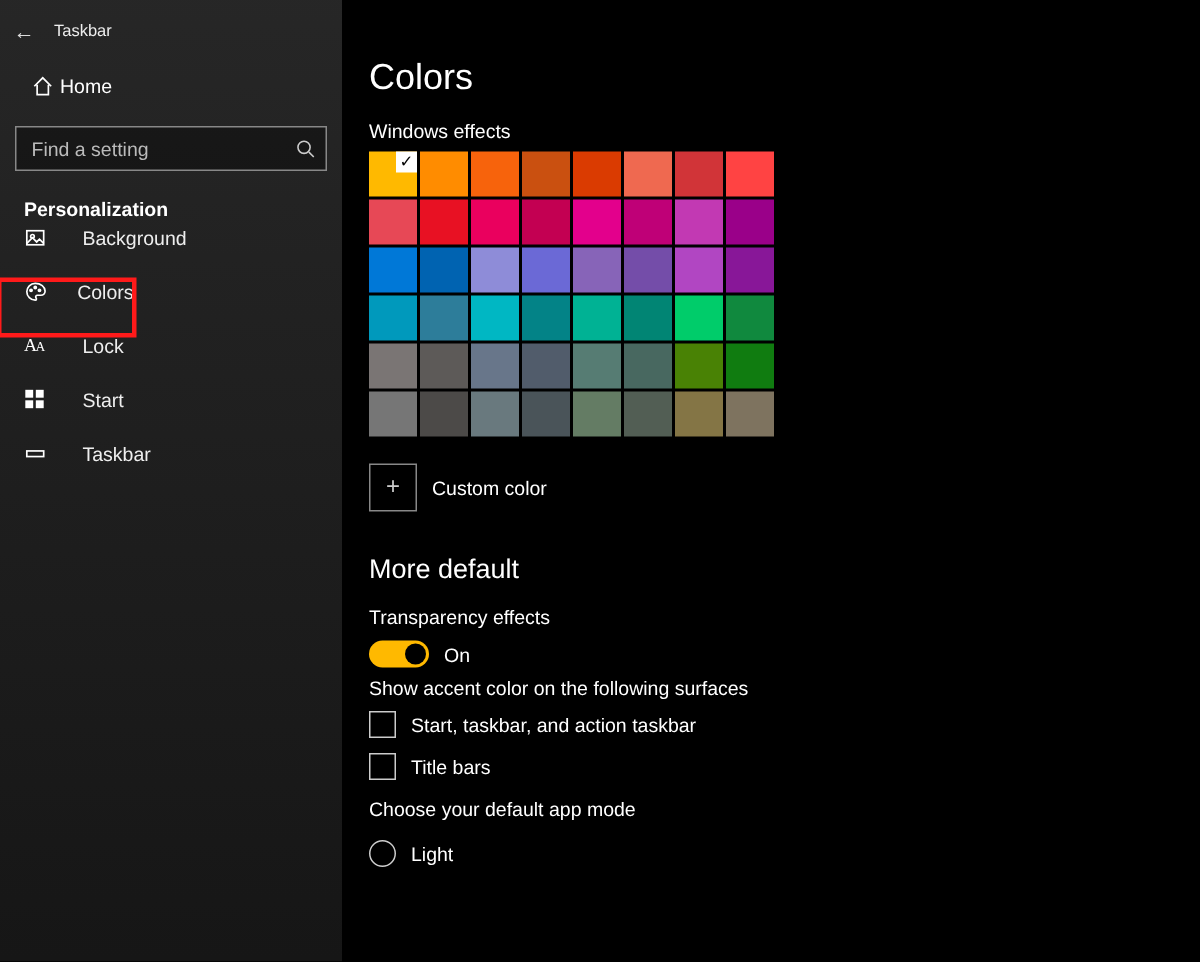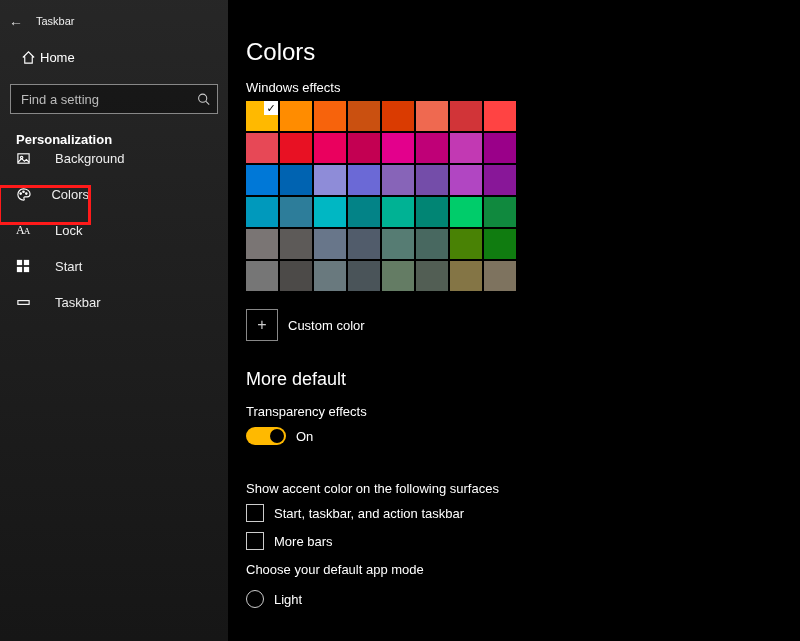--- a/index.html
+++ b/index.html
@@ -110,21 +110,21 @@
     margin-bottom: 28px;
   }
   .plus-box {
     width: 32px; height: 32px;
     border: 1px solid #888;
     display: flex; align-items:center; justify-content:center;
     font-size: 16px; color:#ccc; margin-right: 10px;
   }
   .h2 { font-size: 18px; font-weight: 400; margin-bottom: 14px; }
   .sub { font-size: 13px; margin-bottom: 8px; }
-  .toggle-row { display:flex; align-items:center; margin-bottom: 36px; }
+  .toggle-row { display:flex; align-items:center; margin-bottom: 6px; }
   .toggle {
     width: 40px; height: 18px; border-radius: 9px;
     background: #ffb900; position: relative; margin-right: 10px;
   }
   .toggle::after {
     content:""; position:absolute; right:2px; top:2px;
     width:14px; height:14px; border-radius:50%; background:#000;
   }
   .check-row { display:flex; align-items:center; margin-bottom: 10px; }
   .check-box {
@@ -295,21 +295,21 @@
   </div>
 
   <div class="sub">Show accent color on the following surfaces</div>
   <div id="checks">
       <div class="check-row">
         <div class="check-box"></div>
         <span>Start, taskbar, and action taskbar</span>
       </div>
       <div class="check-row">
         <div class="check-box"></div>
-        <span>More bars</span>
+        <span>Title bars</span>
       </div>
     </div>
 
   <div class="sub" style="margin-top:12px">Choose your default app mode</div>
   <div id="radios">
       <div class="radio-row">
         <div class="radio"></div>
         <span>Light</span>
       </div>
     </div>

